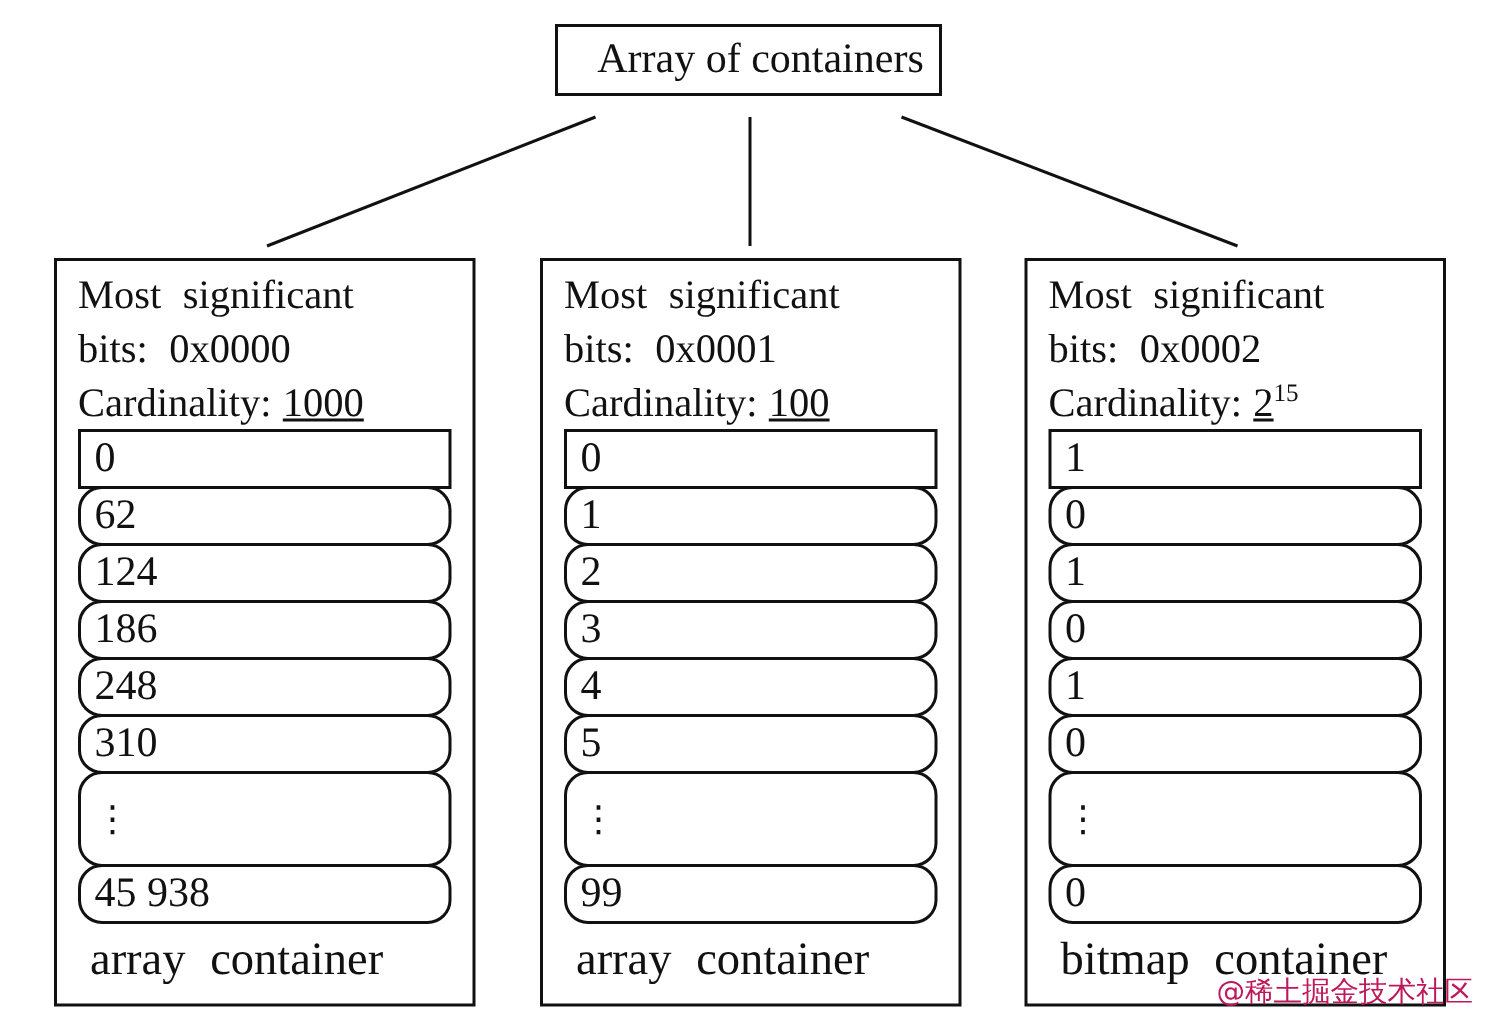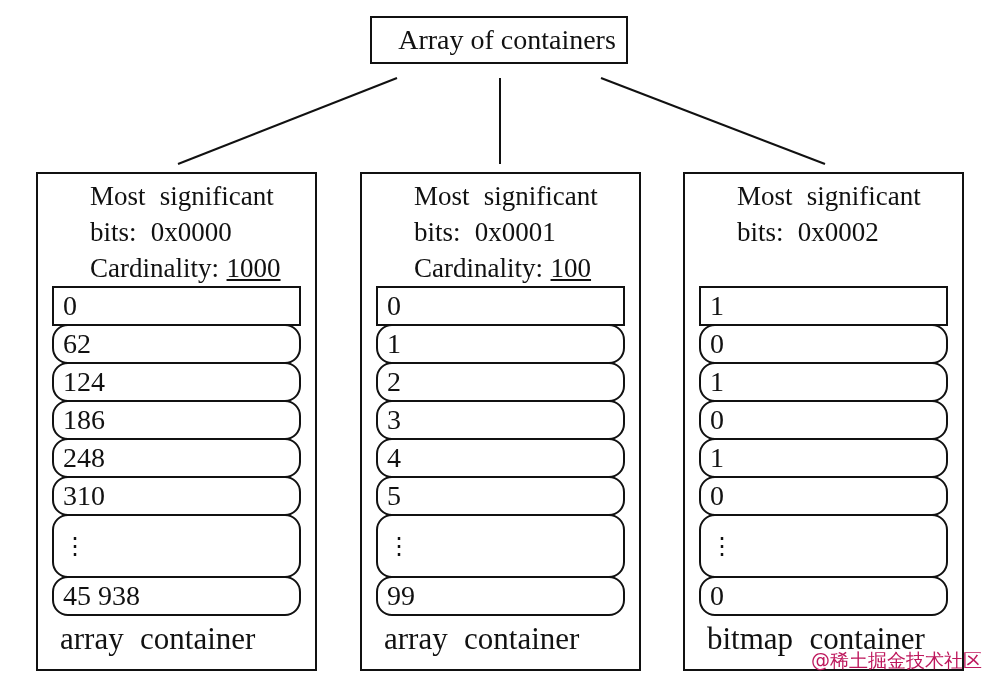--- a/index.html
+++ b/index.html
@@ -66,21 +66,20 @@
 
   .card-header {
     position: absolute;
     left: 14px;
     top: 4px;
     right: 10px;
     font-size: 27px;
     line-height: 36px;
     word-spacing: 0.28em;
     white-space: nowrap;
-    margin-left: 38px;
   }
   .card-header sup {
     font-size: 0.62em;
     line-height: 0;
   }
   .card-header .cardv { margin-left: 0.28em; text-decoration: underline; }
 
   .cells {
     position: absolute;
     left: 14px;
@@ -208,20 +207,21 @@
           <span class="cell-text">99</span>
         </div>
     </div>
     <div class="card-footer">array container</div>
   </div>
 
   <div class="card c2">
     <div class="card-header">
       <div>Most significant</div>
       <div>bits: 0x0002</div>
+      <div><span>Cardinality:</span><span class="cardv">2</span><sup>15</sup></div>
     </div>
     <div class="cells">
       <div class="cell">
           <span class="cell-text">1</span>
         </div>
       <div class="cell">
           <span class="cell-text">0</span>
         </div>
       <div class="cell">
           <span class="cell-text">1</span>

